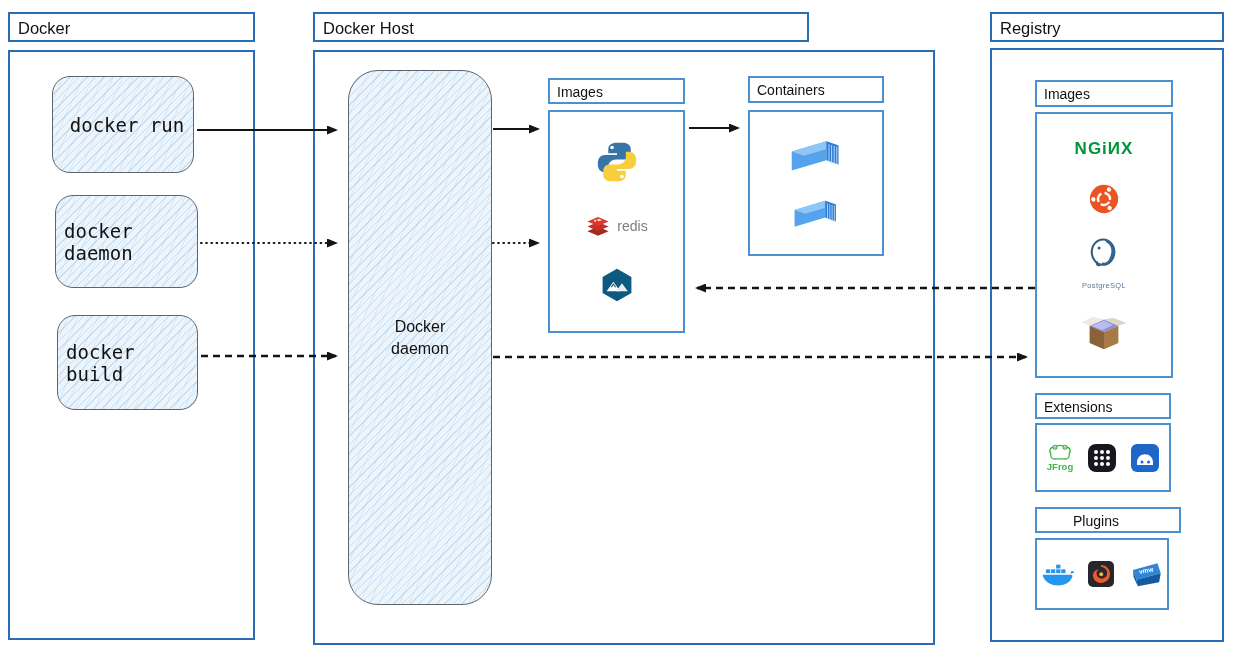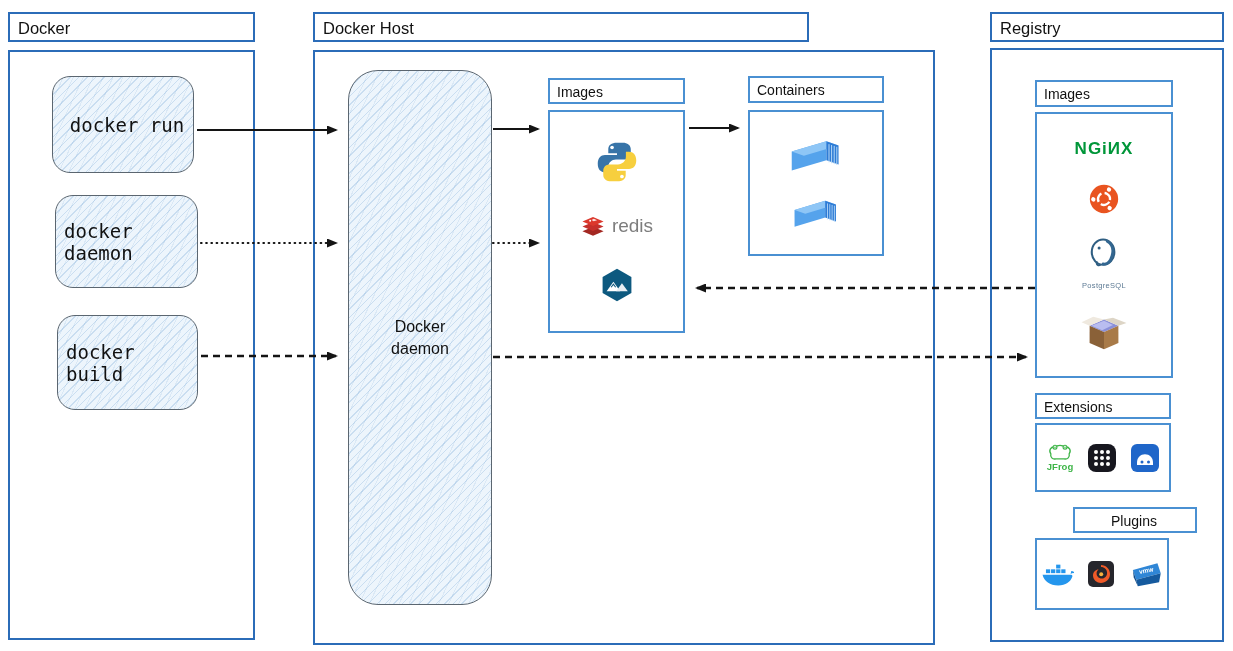--- a/index.html
+++ b/index.html
@@ -17,21 +17,21 @@
       repeating-linear-gradient(135deg, rgba(120,168,214,.30) 0px, rgba(120,168,214,.30) 1px, transparent 1px, transparent 6px),
       repeating-linear-gradient(115deg, rgba(120,168,214,.16) 0px, rgba(120,168,214,.16) 1px, transparent 1px, transparent 9px);
     border:1.5px solid var(--sketch-border,#5b6670);padding-left:8px;}
   .cmd{border-radius:18px;display:flex;align-items:center;justify-content:center;
        font-family:"DejaVu Sans Mono",monospace;font-size:19px;font-weight:500;}
   .daemon{border-radius:30px;display:flex;align-items:center;justify-content:center;
           font-size:16px;text-align:center;line-height:22px;padding:0 16px;}
   .col-evenly{display:flex;flex-direction:column;justify-content:space-evenly;align-items:center;}
   .row-center{display:flex;flex-direction:row;justify-content:center;align-items:center;gap:13px;}
   .redis-row{display:flex;align-items:center;gap:6px;}
-  .redis-label{font-size:19px;font-weight:500;color:var(--redis-text-gray,#7d7d7d);}
+  .redis-label{font-size:14px;font-weight:500;color:var(--redis-text-gray,#7d7d7d);}
   .nginx-logo{font-size:17px;font-weight:700;letter-spacing:1px;color:var(--nginx-green,#009639);}
   .pg-wrap{display:flex;flex-direction:column;align-items:center;gap:11px;}
   .pg-label{font-size:7.5px;color:var(--postgres-text,#5d7a94);letter-spacing:.3px;}
   .jfrog-wrap{display:flex;flex-direction:column;align-items:center;}
   .jfrog-label{font-size:9.5px;font-weight:700;color:var(--jfrog-green,#3fb549);margin-top:-2px;}
   svg.arrows{position:absolute;left:0;top:0;pointer-events:none;}
   .arrow{stroke:#141414;}
   .icon{display:block;}
 </style>
 </head>
@@ -192,21 +192,21 @@
       <span>
         <svg class="icon" width="30" height="30" viewBox="0 0 30 30">
           <rect x="1" y="1" width="28" height="28" rx="6" fill="#1f66c9"></rect>
           <path d="M7 19.5c0-5 3.6-8.2 8-8.2s8 3.2 8 8.2V22H7z" fill="#fff"></path>
           <circle cx="12" cy="19" r="1.5" fill="#1f66c9"></circle>
           <circle cx="18.5" cy="19" r="1.5" fill="#1f66c9"></circle>
         </svg>
       </span>
   </div>
 
-  <div class="abs panel-title" style="left:1073px;top:507px;width:124px;height:26px;padding-left:36px;"><span>Plugins</span></div>
+  <div class="abs panel-title" style="left:1035px;top:507px;width:146px;height:26px;padding-left:36px;"><span>Plugins</span></div>
   <div class="abs panel-box row-center" style="left:1035px;top:538px;width:134px;height:72px;">
       <span>
         <svg class="icon" width="34" height="26" viewBox="0 0 40 30">
           <g fill="#2496ed">
             <rect x="7" y="9.5" width="5" height="4.5"></rect>
             <rect x="13" y="9.5" width="5" height="4.5"></rect>
             <rect x="19" y="9.5" width="5" height="4.5"></rect>
             <rect x="25" y="9.5" width="5" height="4.5"></rect>
             <rect x="19" y="4" width="5" height="4.5"></rect>
             <path d="M3 16h33.5c1.5 0 2 1.2 1.4 2.6C35.6 24.5 30.5 28.5 21.5 28.5 11.5 28.5 5 24 3 16z"></path>

